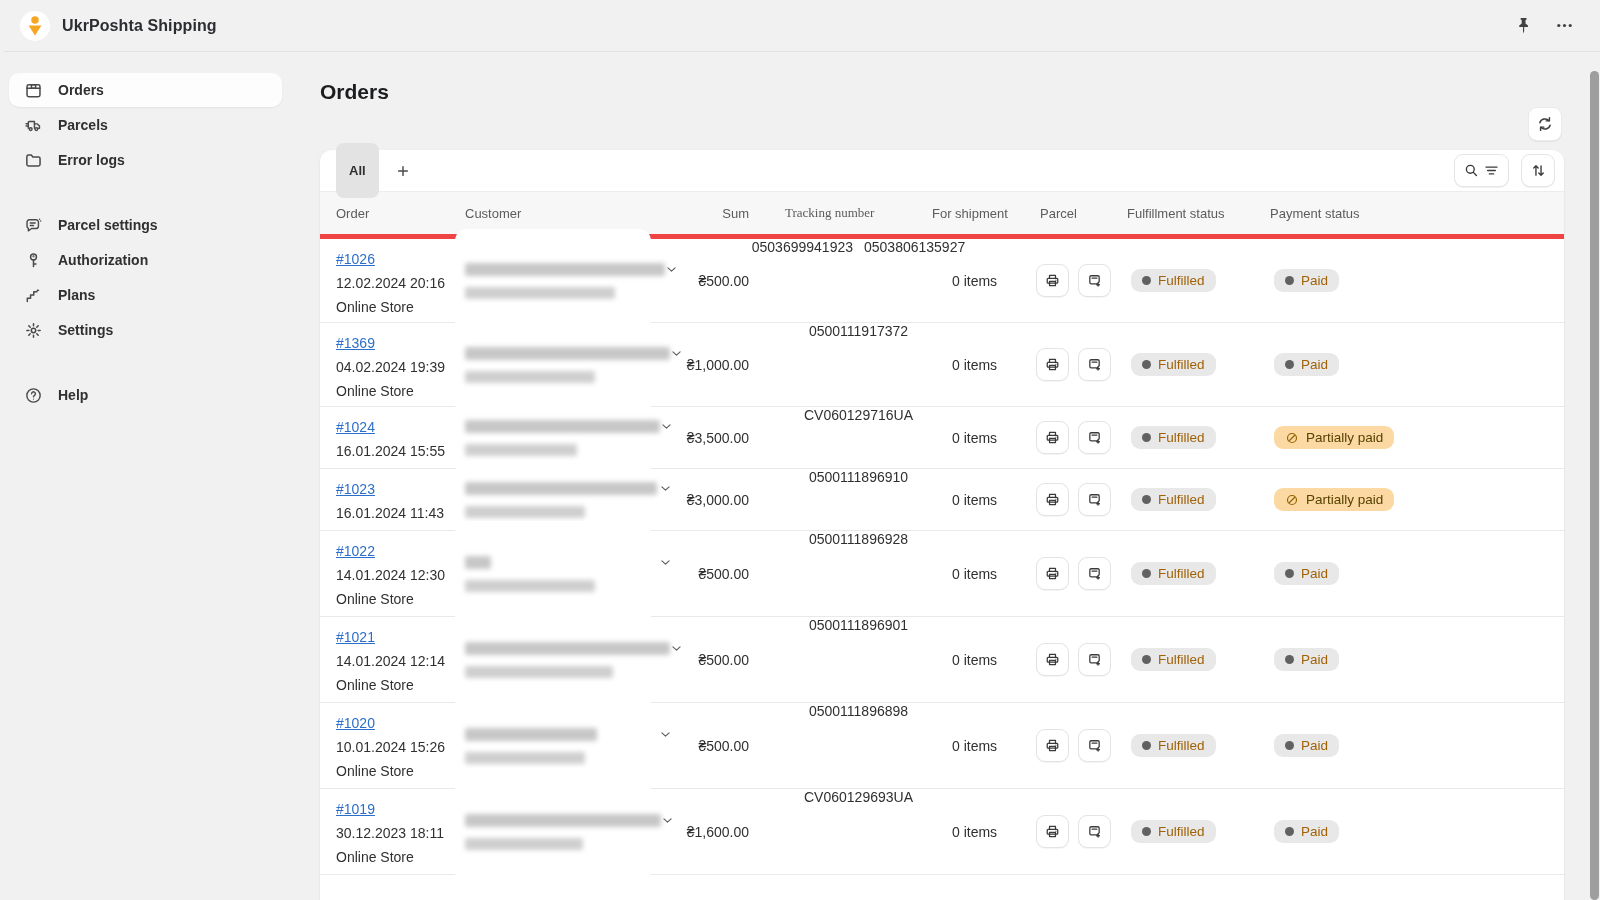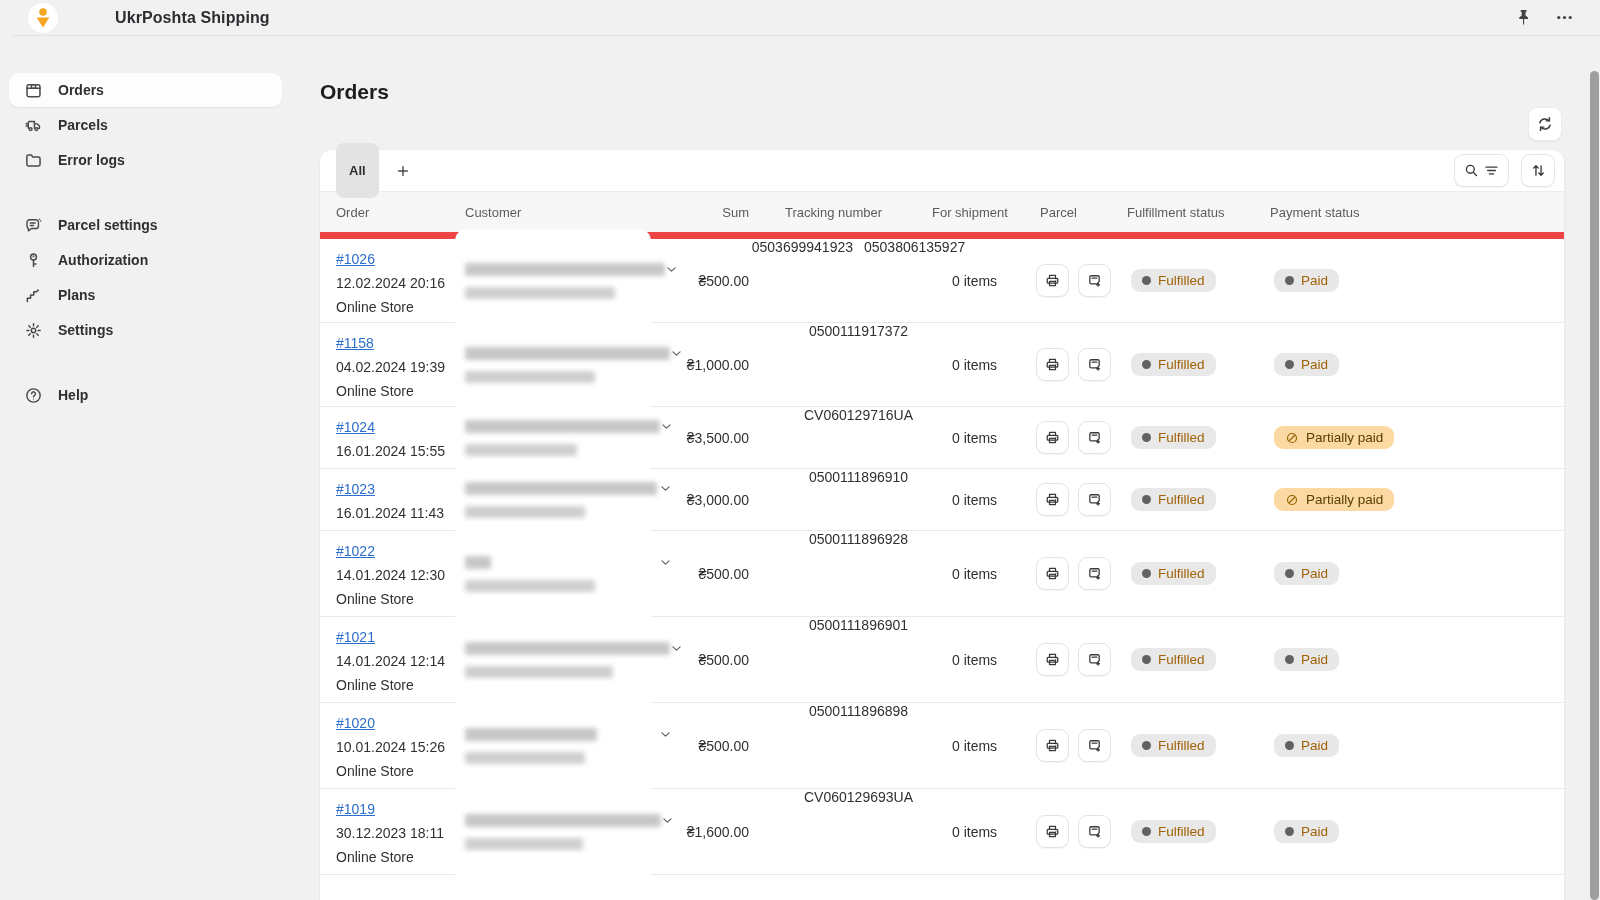--- a/index.html
+++ b/index.html
@@ -7,23 +7,23 @@
   body {
     position:relative; overflow:hidden;
     background:#f1f1f1; color:#303030;
     font-family:"Liberation Sans","DejaVu Sans",sans-serif;
     font-size:14px;
   }
   svg { display:block; }
 
   
   .topbar {
-    position:absolute; top:0; left:12px; right:0; height:36px;
+    position:absolute; top:0; left:4px; right:0; height:52px;
     display:flex; align-items:center; padding:0 24px 0 16px;
-    background:#f1f1f1; border-bottom:1px solid #e2e2e2; z-index:6;gap:45px;
+    background:#f1f1f1; border-bottom:1px solid #e2e2e2; z-index:6;
   }
   .logo { width:30px; height:30px; margin-right:12px; }
   .app-title { font-size:16px; font-weight:700; color:#2b2d31; letter-spacing:.1px; }
   .topbar-actions { margin-left:auto; display:flex; align-items:center; gap:18px; }
   .topbar-btn { background:none; border:none; cursor:pointer; padding:2px; display:flex; }
 
   
   .sidebar { position:absolute; top:52px; left:0; width:291px; bottom:0; padding:21px 9px; }
   .nav-item {
     display:flex; align-items:center; gap:15px; height:34px; margin-bottom:1px;
@@ -54,24 +54,24 @@
   .tab-actions { margin-left:auto; display:flex; gap:12px; }
   .icon-btn {
     height:33px; background:#fff; border:1px solid rgba(0,0,0,.10); border-radius:9px;
     box-shadow:0 1px 0 rgba(0,0,0,.05); display:flex; align-items:center; justify-content:center; cursor:pointer;
   }
   .search-btn { width:55px; gap:3px; }
   .sort-btn { width:34px; }
 
   
   .grid-cols { display:grid; grid-template-columns:129px 215px 69px 183px 100px 95px 143px 1fr; padding:0 16px; }
-  .thead { height:47px; align-items:center; background:#f7f7f7; border-bottom:7px solid #ef4444; font-size:13px; color:#5c5c5c; }
+  .thead { height:47px; align-items:center; background:#f7f7f7; border-bottom:5px solid #ef4444; font-size:13px; color:#5c5c5c; }
   .th { white-space:nowrap; }
   .th-sum { text-align:right; }
-  .th-track { padding-left:36px; }
+  .th-track { padding-left:36px;font-family:Liberation Serif, serif; }
   .th-parcel { padding-left:8px; }
 
   .row { border-bottom:1px solid #e9e9e9; position:relative; }
   .row.h84 { height:84px; } .row.h62 { height:62px; } .row.h86 { height:86px; }
   .cell { display:flex; align-items:center; font-size:14px; color:#303030; min-width:0; }
 
   .cell-order { flex-direction:column; align-items:flex-start; justify-content:flex-start; padding-top:8px; line-height:24px; }
   .order-link { color:#2c6ecb; text-decoration:underline; font-size:14px; cursor:pointer; }
   .order-date, .order-channel { color:#303030; white-space:nowrap; }
 
@@ -321,21 +321,21 @@
       <div class="cell cell-pay">
         <span class="badge">
           <span class="dot"></span>
           <span>Paid</span>
         </span>
       </div>
     </div>
 
     <div class="grid-cols row h84">
       <div class="cell cell-order">
-        <a class="order-link">#1158</a>
+        <a class="order-link">#1369</a>
         <span class="order-date">04.02.2024 19:39</span>
         <span class="order-channel">Online Store</span>
       </div>
       <div class="cell cell-cust">
         <div class="cust-overlay"></div>
         <div class="cust-inner">
           <div class="cust-lines">
             <div class="mask" style="width:205px"></div>
             <div class="mask ln2" style="width:130px"></div>
           </div>

